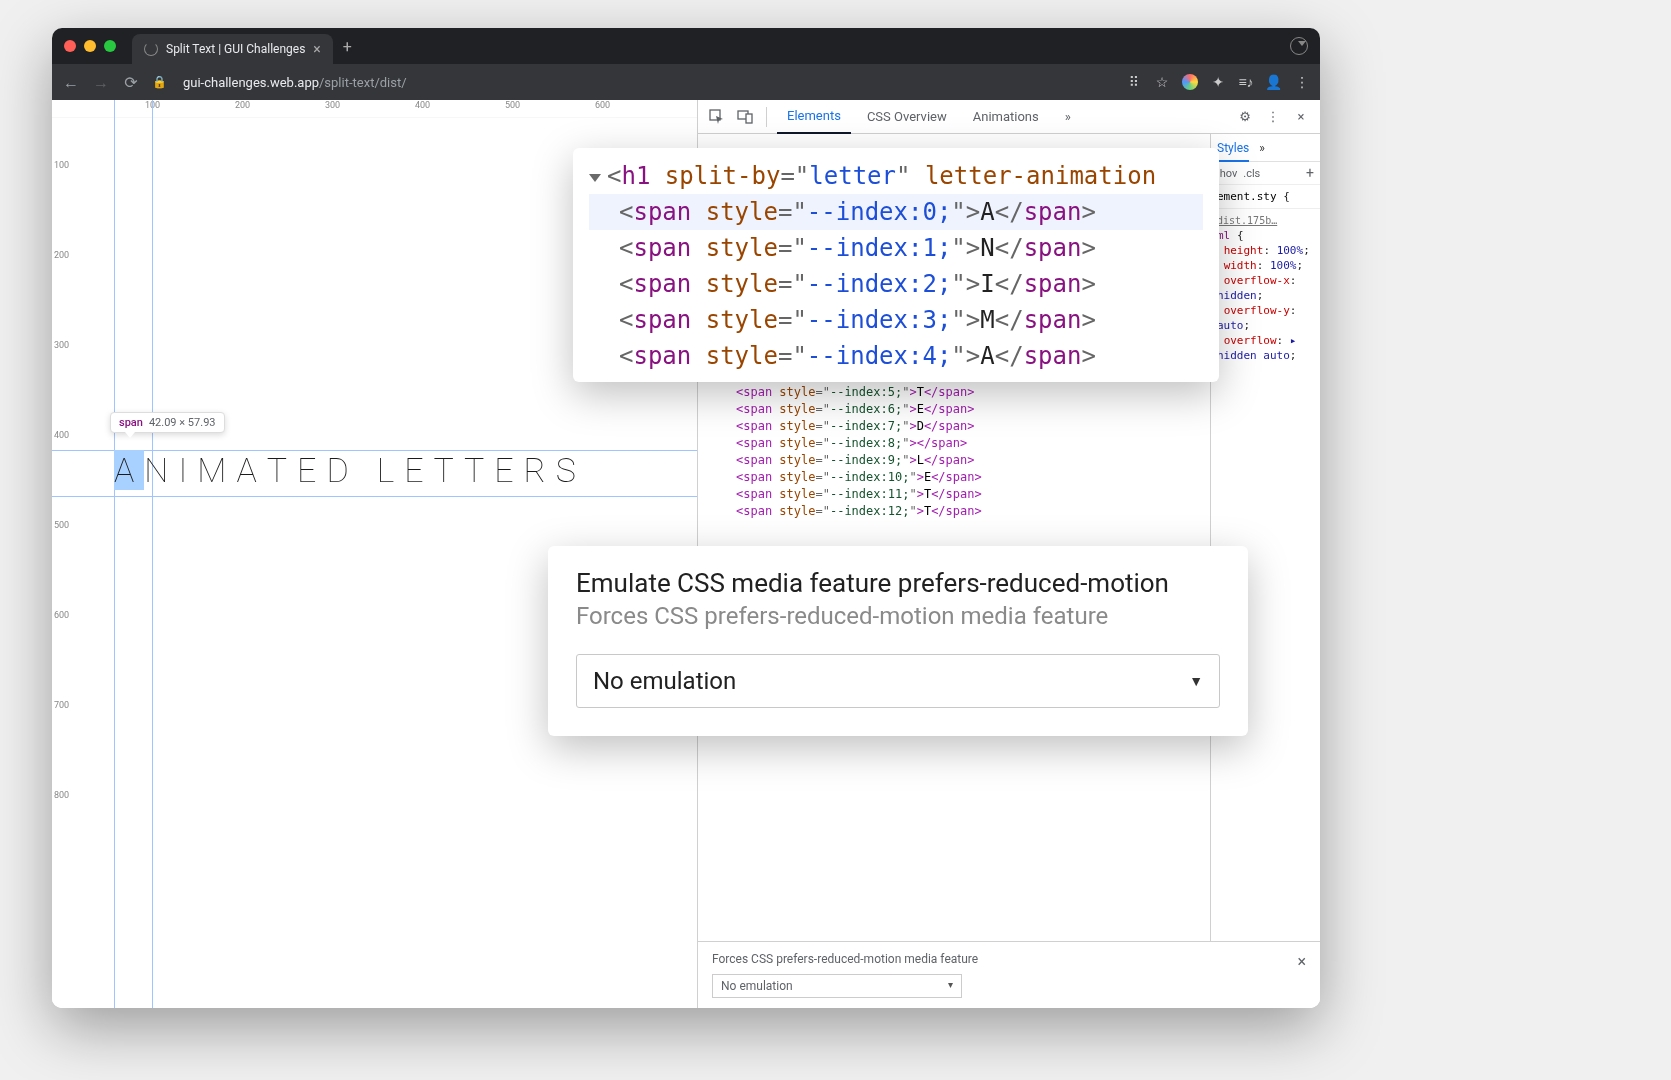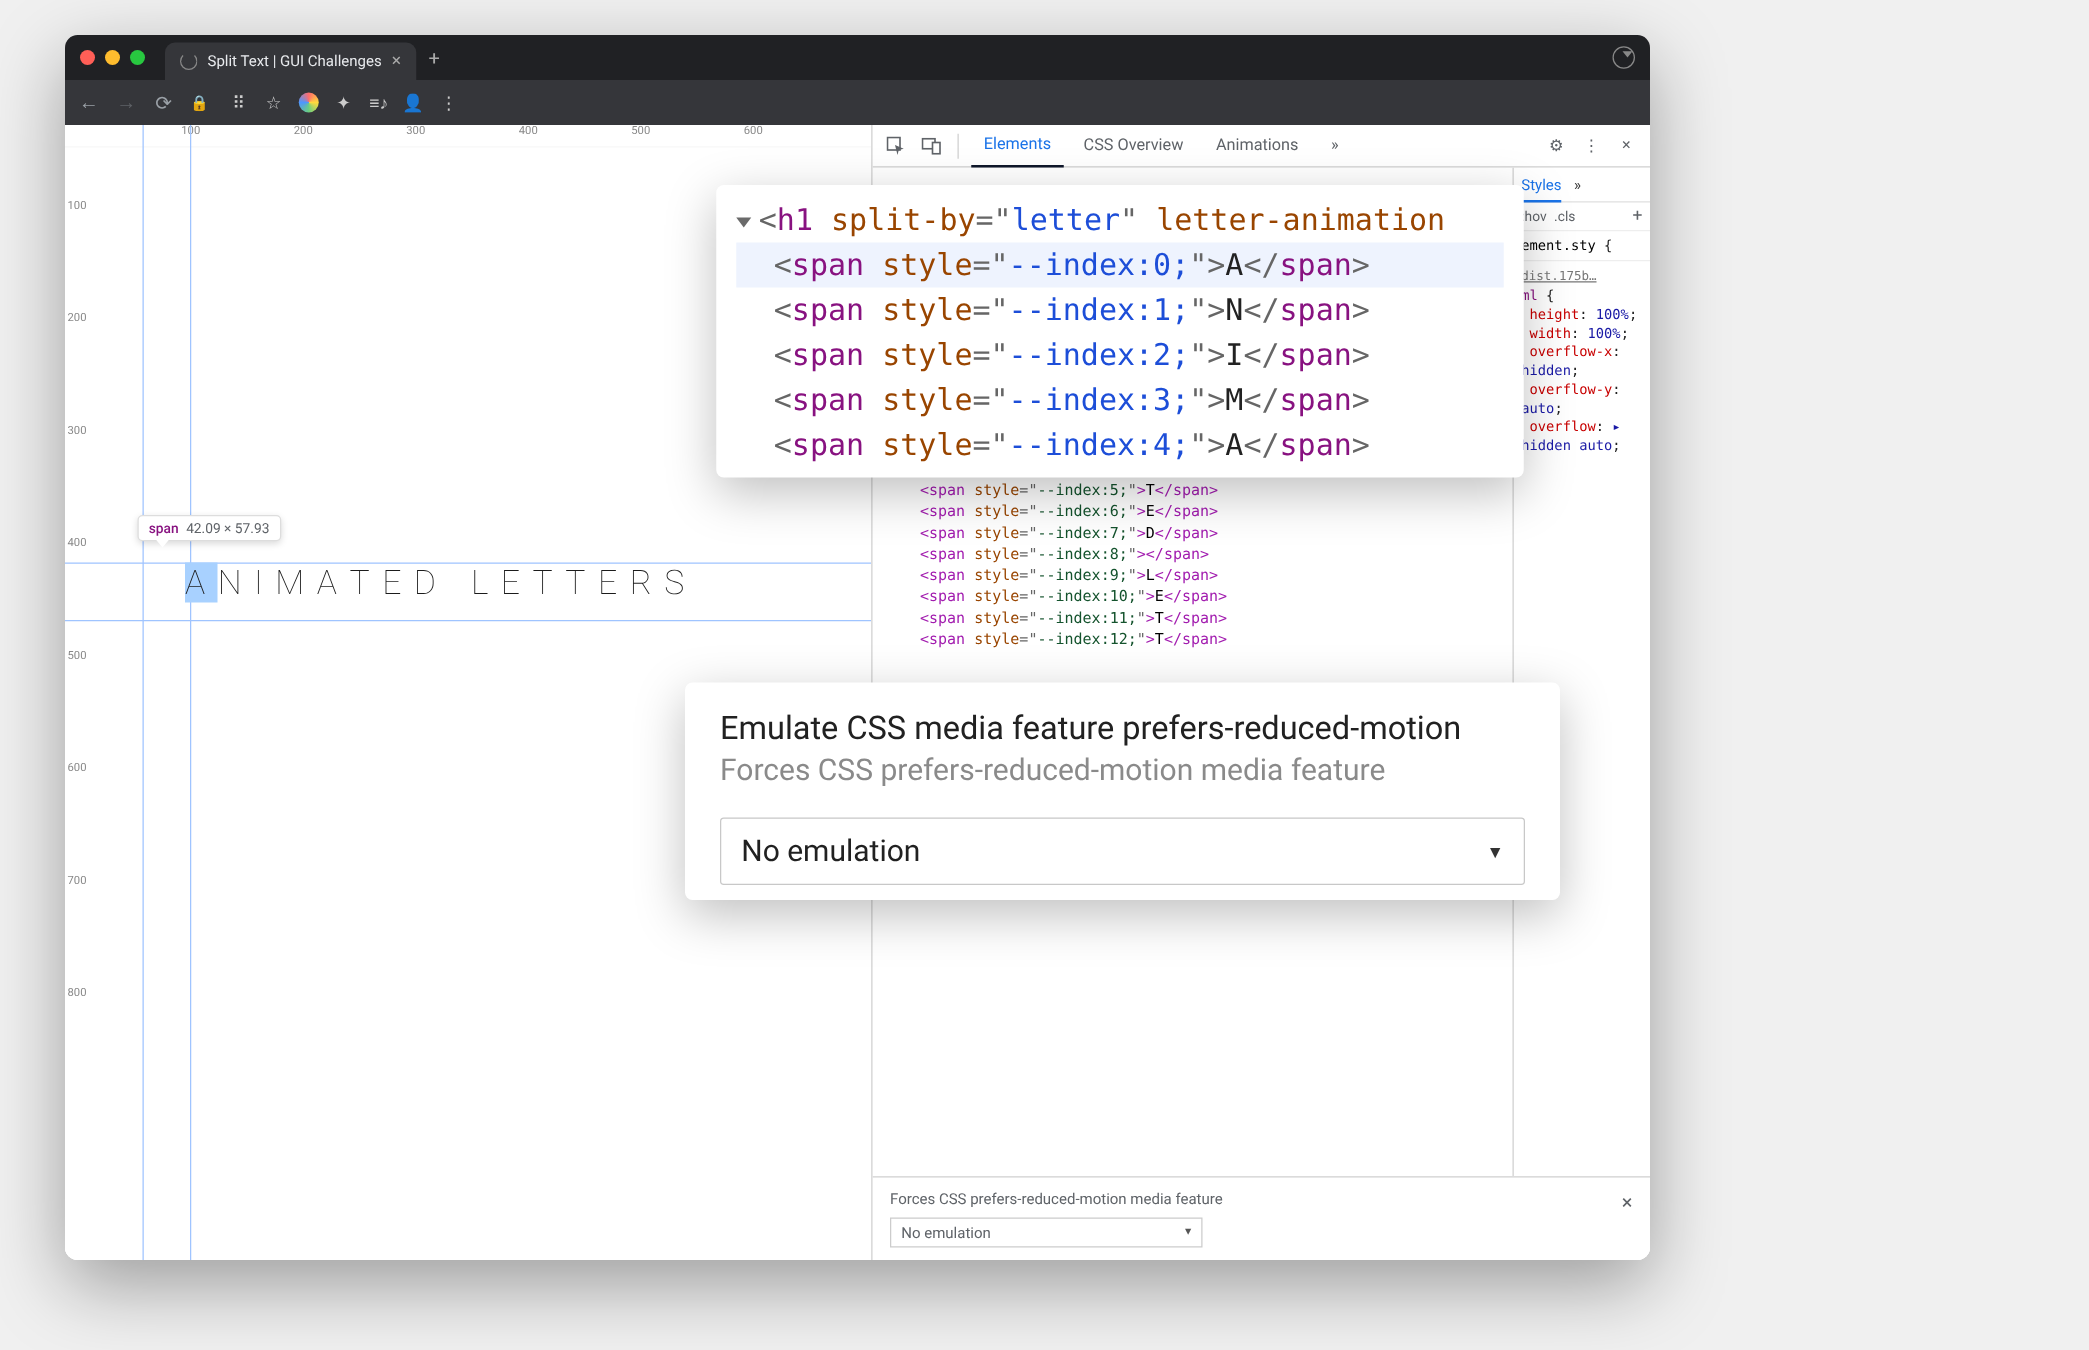--- a/index.html
+++ b/index.html
@@ -72,21 +72,21 @@
   display:flex;gap:6px;align-items:center;
 }
 .inspect-tip .tag{color:#881280;font-weight:500;}
 .inspect-tip .dim{color:#5f6368;}
 .inspect-tip::after{
   content:"";position:absolute;bottom:-6px;left:14px;
   border-left:5px solid transparent;border-right:5px solid transparent;border-top:6px solid #fff;
 }
 .headline{
   position:absolute; font-weight:100; letter-spacing:10px;
-  color:#1b1b1b; font-size:27px; white-space:nowrap;margin-left:34px;
+  color:#1b1b1b; font-size:34px; white-space:nowrap;
 }
 .headline span{display:inline-block;}
 .headline .sel{background:#a8d1ff;}
 .headline .sp{width:18px;}
 
 .devtools{flex:1;background:#fff;border-left:1px solid #d0d0d0;display:flex;flex-direction:column;position:relative;overflow:hidden;}
 .dt-tabs{height:34px;border-bottom:1px solid #d0d0d0;display:flex;align-items:center;padding:0 8px;gap:6px;font-size:13px;color:#5f6368;}
 .dt-ic{width:22px;height:22px;display:flex;align-items:center;justify-content:center;border-radius:2px;}
 .dt-tab{padding:0 10px;height:34px;display:flex;align-items:center;cursor:default;}
 .dt-tab.active{color:#1a73e8;border-bottom:2px solid #0f172a;}
@@ -115,21 +115,21 @@
   font-size:24px; line-height:36px; color:#222;
 }
 .overlay-code .tg{color:#881280;} .overlay-code .at{color:#994500;}
 .overlay-code .vl{color:#1d4ed8;} .overlay-code .pu{color:#666;} .overlay-code .tx{color:#222;}
 .overlay-code .row{white-space:nowrap;}
 .overlay-code .row.sel{background:#eef3fe;}
 .overlay-code .caret{display:inline-block;width:0;height:0;border-left:6px solid transparent;border-right:6px solid transparent;border-top:8px solid #6a6a6a;margin-right:6px;vertical-align:2px;}
 .overlay-render{
   position:absolute;background:#fff;border-radius:6px;
   box-shadow:0 12px 40px rgba(0,0,0,.25);
-  padding:22px 28px 12px;width:700px;
+  padding:22px 28px 28px;width:700px;
 }
 .overlay-render h3{font-size:26px;font-weight:400;color:#212121;margin-bottom:4px;}
 .overlay-render p{font-size:24px;color:#8a8a8a;margin-bottom:24px;}
 .sel-big{border:1px solid #c8c8c8;border-radius:3px;padding:12px 16px;font-size:24px;color:#212121;display:flex;align-items:center;}
 .sel-big .arr{margin-left:auto;font-size:14px;color:#333;}
 </style>
 </head>
 <body>
 
 <div class="window">
@@ -147,20 +147,23 @@
     </div>
     <span class="newtab">+</span>
     <span class="right-menu"></span>
   </div>
 
   <div class="addrbar">
     <span class="navbtn">←</span>
     <span class="navbtn" style="opacity:.4">→</span>
     <span class="navbtn">⟳</span>
     <span class="lock">🔒</span>
+    <div class="url">
+      <span>gui-challenges.web.app</span><span class="dim">/split-text/dist/</span>
+    </div>
     <div class="ext-icons">
       <span class="ext-icon">⠿</span>
       <span class="ext-icon">☆</span>
       <span class="gradient-circle"></span>
       <span class="ext-icon">✦</span>
       <span class="ext-icon">≡♪</span>
       <span class="ext-icon">👤</span>
       <span class="ext-icon">⋮</span>
     </div>
   </div>

